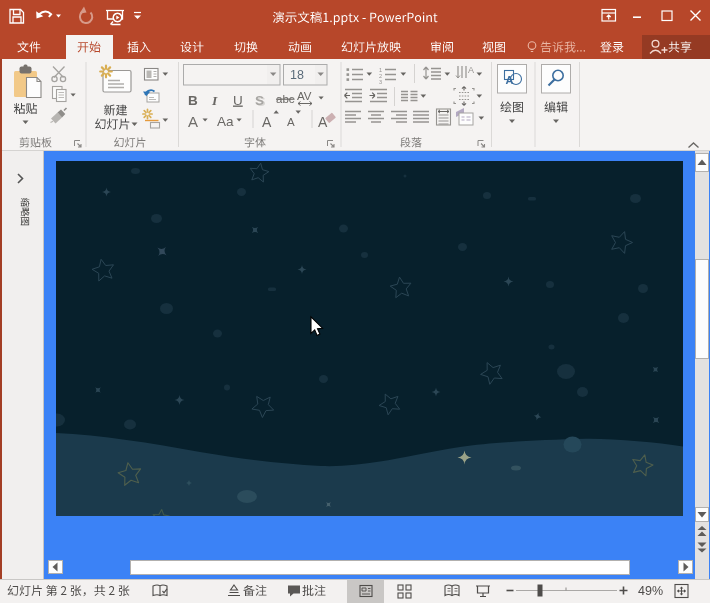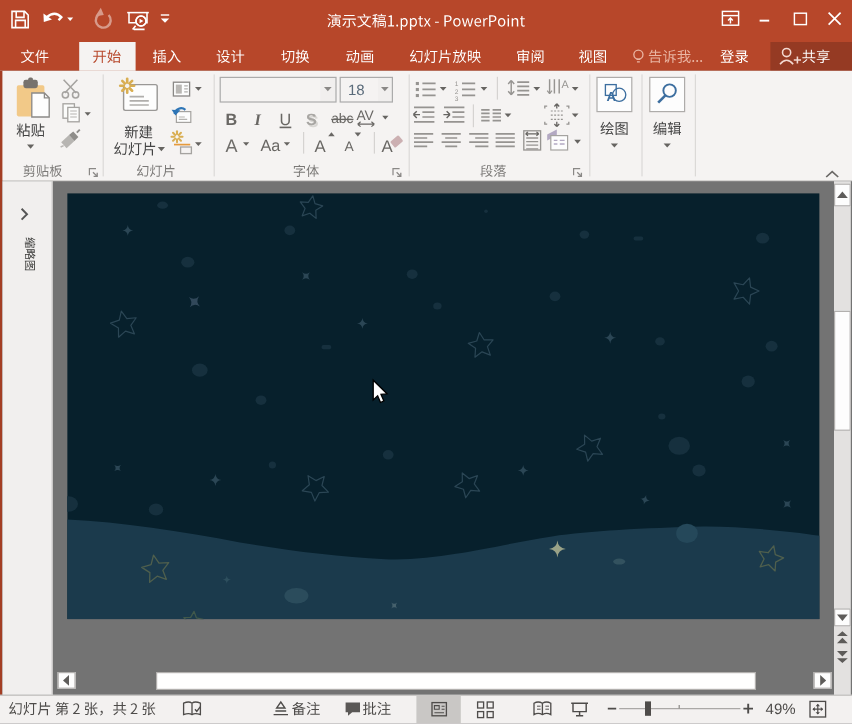--- a/index.html
+++ b/index.html
@@ -1,16 +1,16 @@
 <!DOCTYPE html>
 <html><head><meta charset="utf-8">
 <style>
 *{margin:0;padding:0;box-sizing:border-box}
 html,body{width:710px;height:603px;overflow:hidden;font-family:"Liberation Sans",sans-serif;background:#e6e4e3}
-#app{position:absolute;left:0;top:0;width:710px;height:603px;background:#737373}
+#app{position:absolute;left:0;top:0;width:710px;height:603px;background:#3b82f6}
 .abs{position:absolute}
 </style></head><body>
 <div id="app">
 <div class="abs" style="left:0;top:0;width:710px;height:59px;background:#b7472a"></div>
 <div class="abs" style="left:66px;top:35px;width:46.5px;height:24px;background:#f5f3f2"></div>
 <div class="abs" style="left:642px;top:35px;width:68px;height:24px;background:#953a23"></div>
 <div class="abs" style="left:0;top:59px;width:710px;height:91px;background:#f5f3f2"></div>
 <div class="abs" style="left:0;top:150px;width:710px;height:1px;background:#d5d3d1"></div>
 <div class="abs" style="left:0;top:59px;width:2px;height:520px;background:#a33e24"></div>
 <div class="abs" style="left:2px;top:151px;width:41.5px;height:428px;background:#f1efee;border-right:1px solid #c6c4c2"></div>

